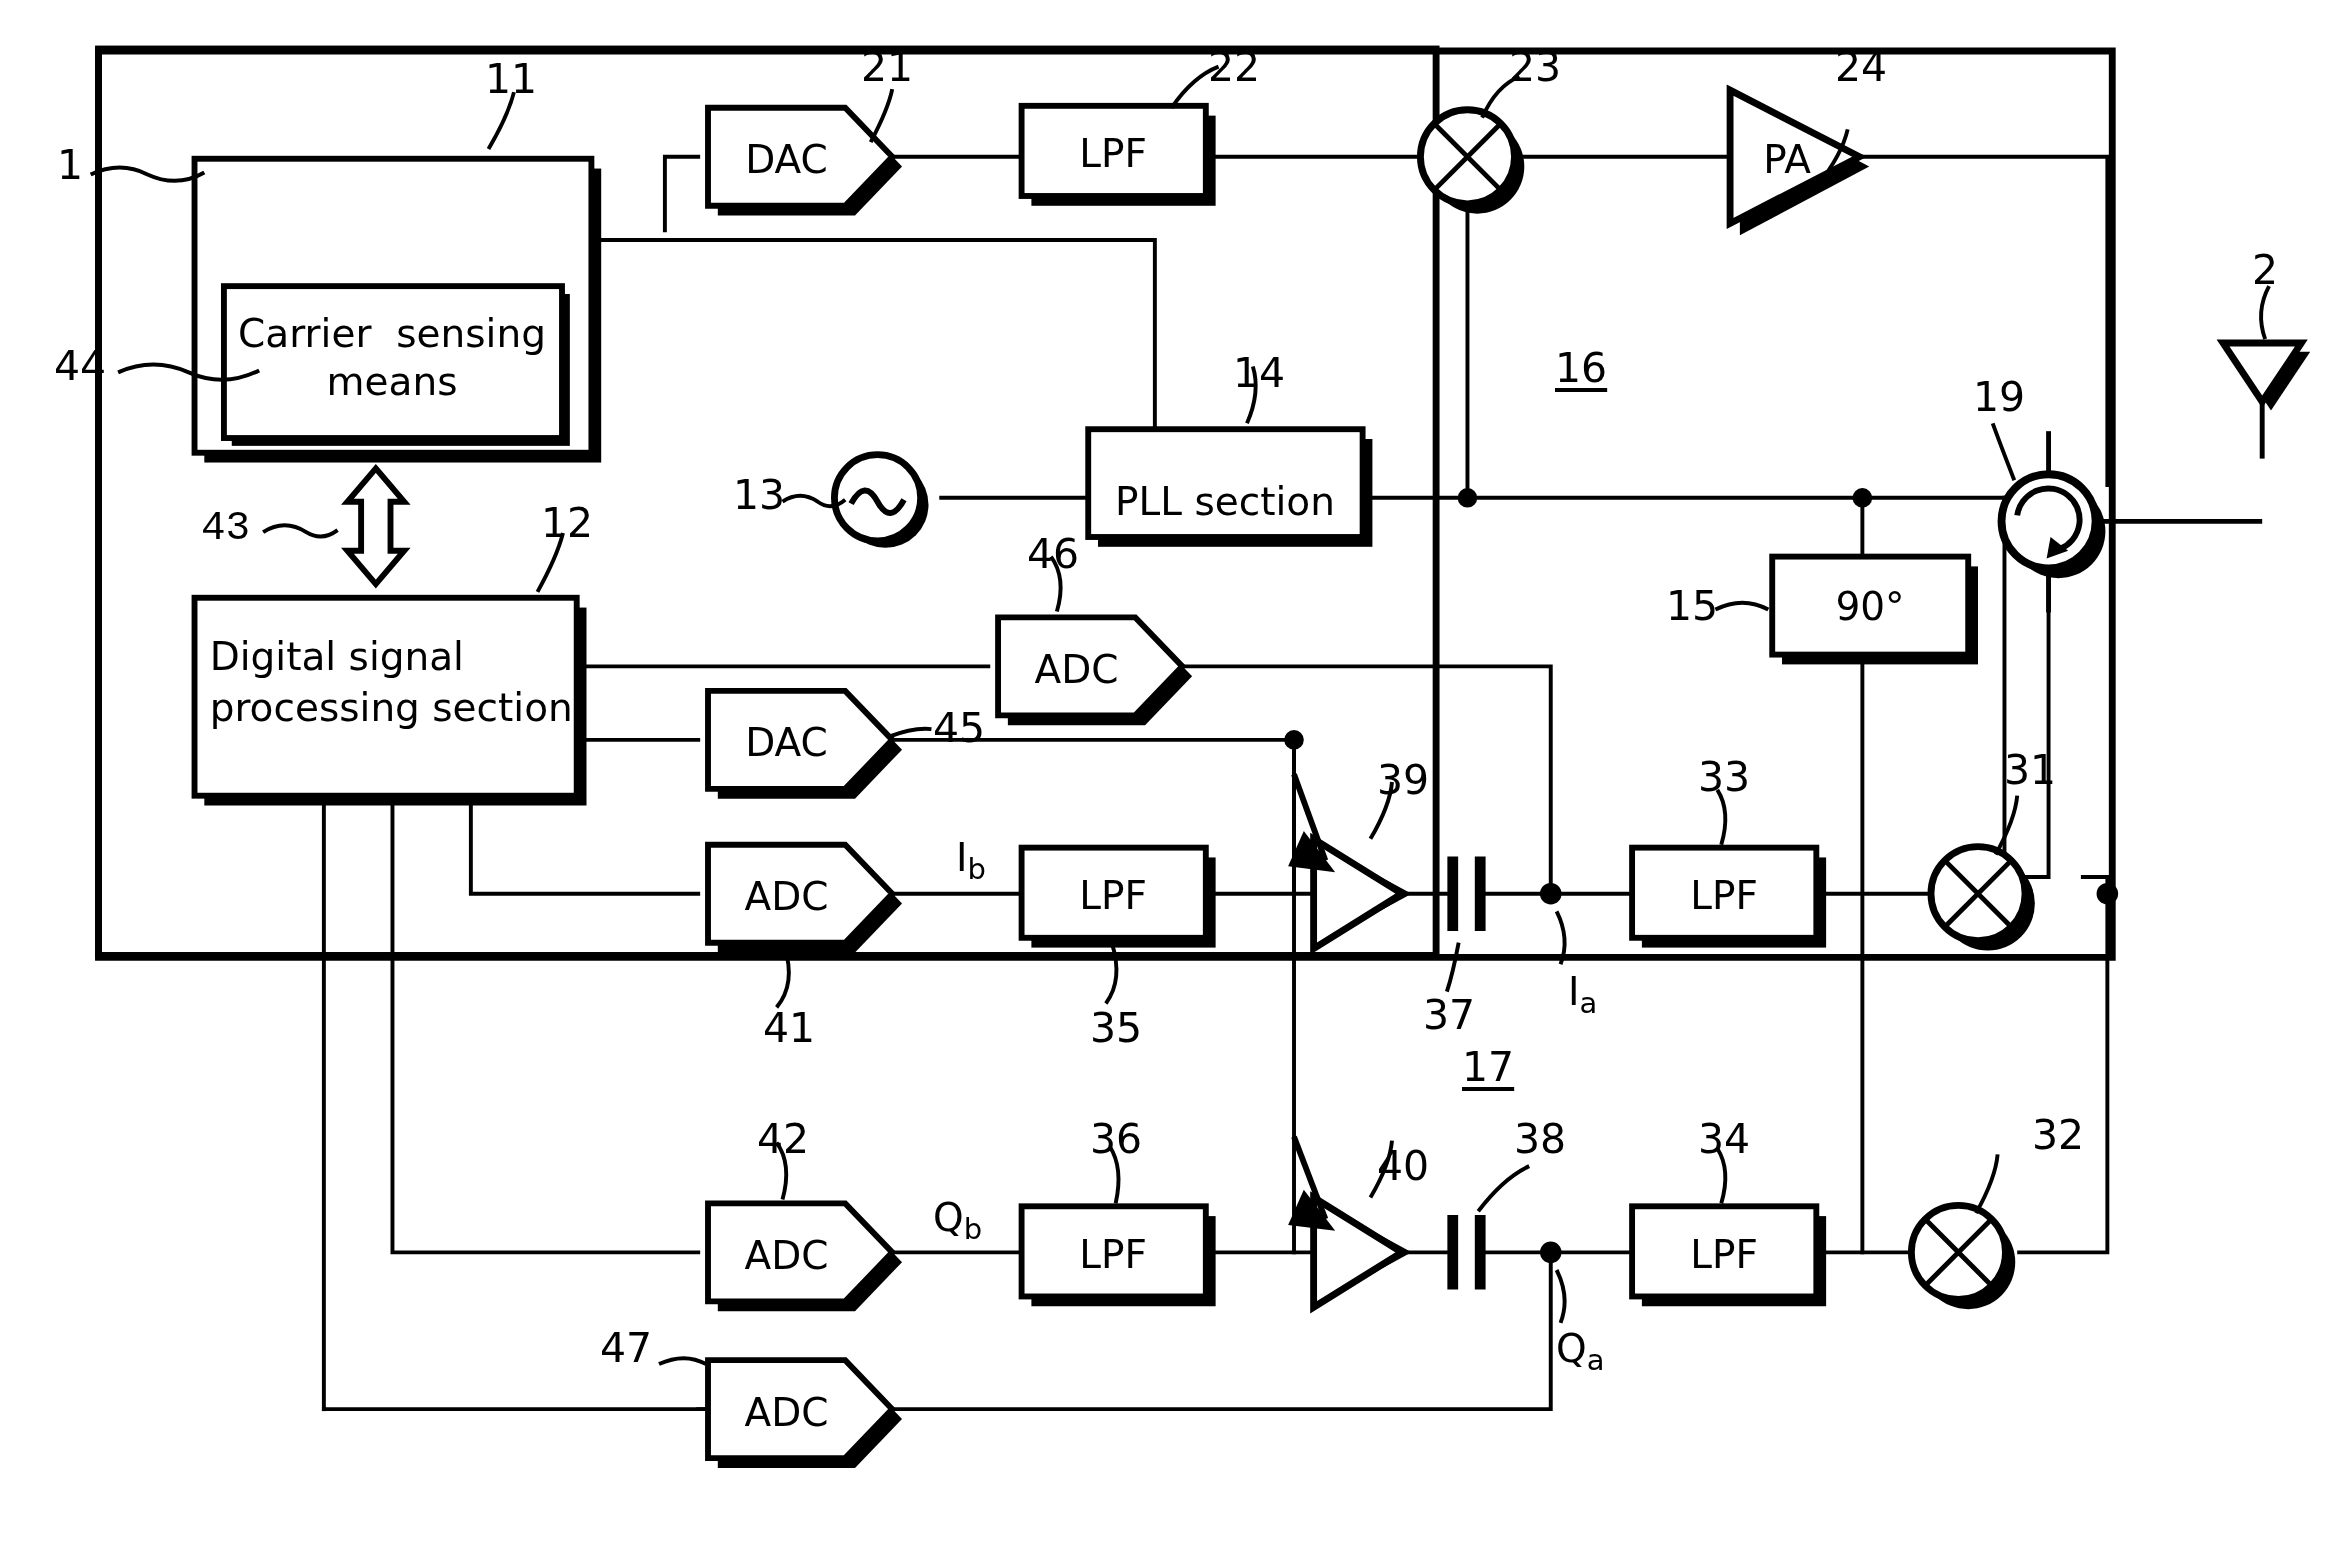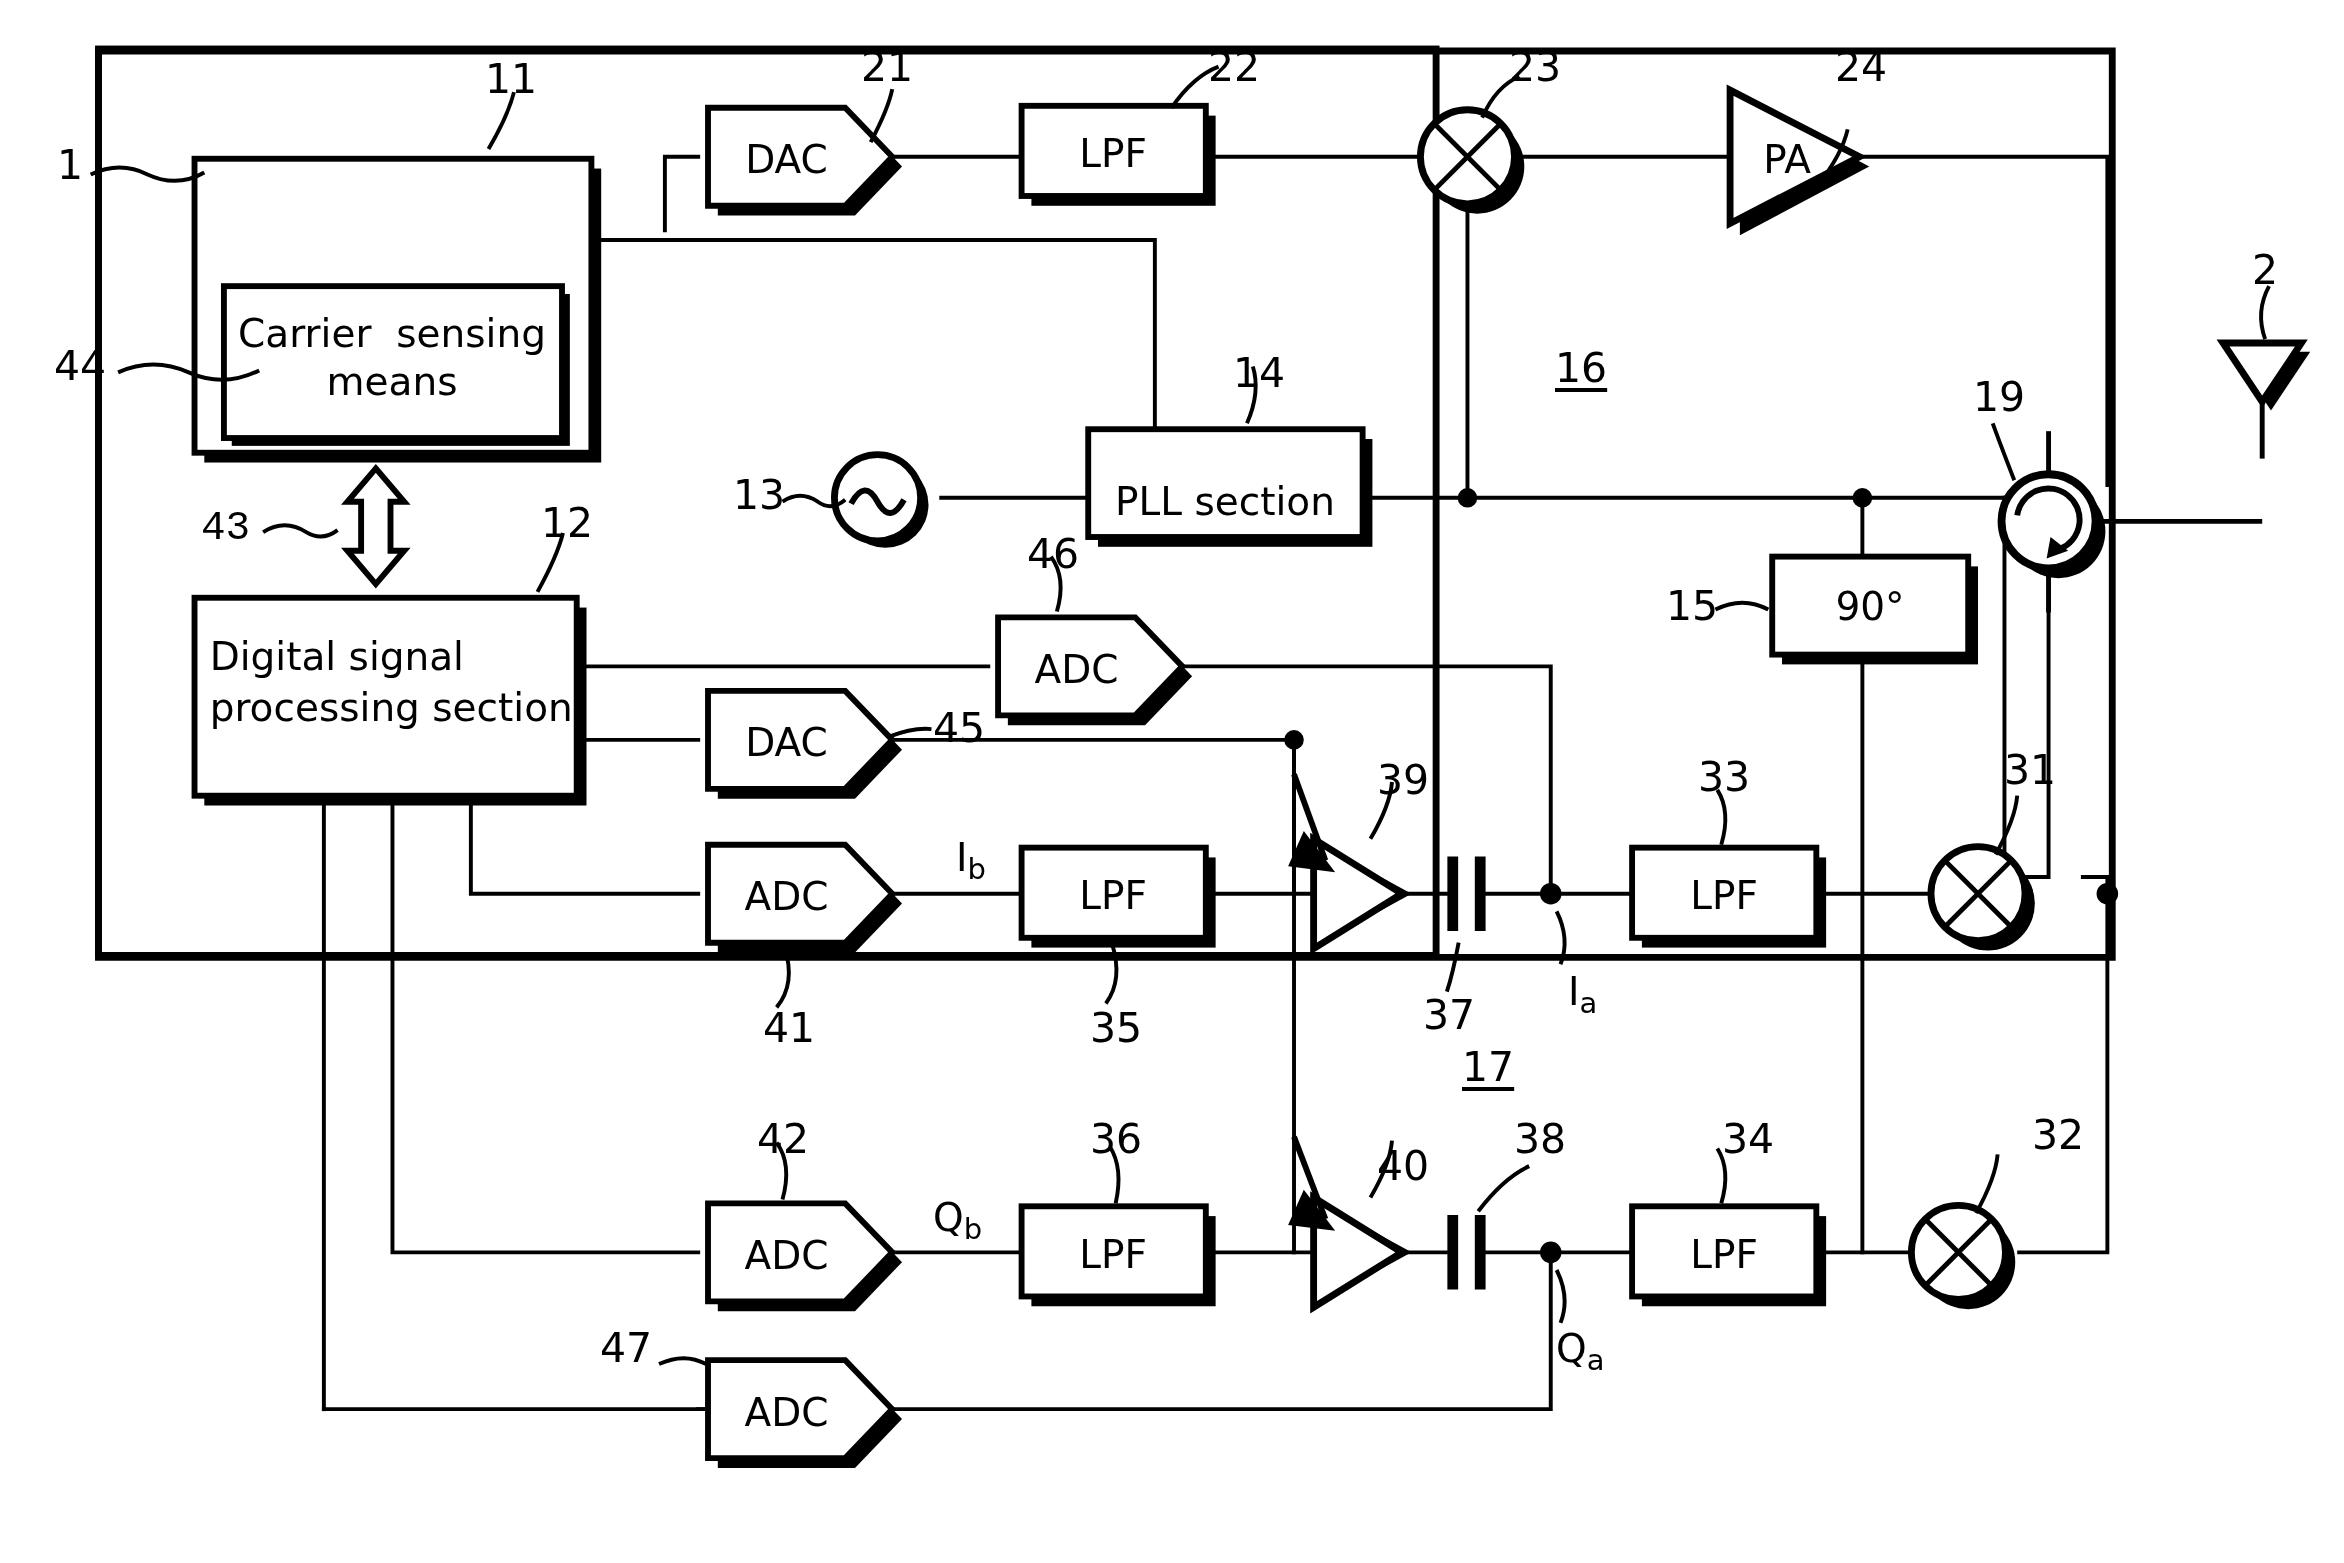--- a/index.html
+++ b/index.html
@@ -400,18 +400,18 @@
 <div class="refnum" style="left:1090px;top:1008px;">35</div>
 <div class="refnum" style="left:1377px;top:760px;">39</div>
 <div class="refnum" style="left:1423px;top:995px;">37</div>
 <div class="refnum" style="left:1698px;top:757px;">33</div>
 <div class="refnum" style="left:2004px;top:750px;">31</div>
 <div class="refnum u" style="left:1462px;top:1047px;">17</div>
 <div class="refnum" style="left:757px;top:1119px;">42</div>
 <div class="refnum" style="left:1090px;top:1119px;">36</div>
 <div class="refnum" style="left:1377px;top:1146px;">40</div>
 <div class="refnum" style="left:1514px;top:1119px;">38</div>
-<div class="refnum" style="left:1698px;top:1119px;margin-left:24px;">34</div>
+<div class="refnum" style="left:1698px;top:1119px;">34</div>
 <div class="refnum" style="left:1988px;top:1115px;margin-left:44px;">32</div>
 <div class="refnum" style="left:600px;top:1328px;">47</div>
 
 </div>
 
 
 </body></html>

